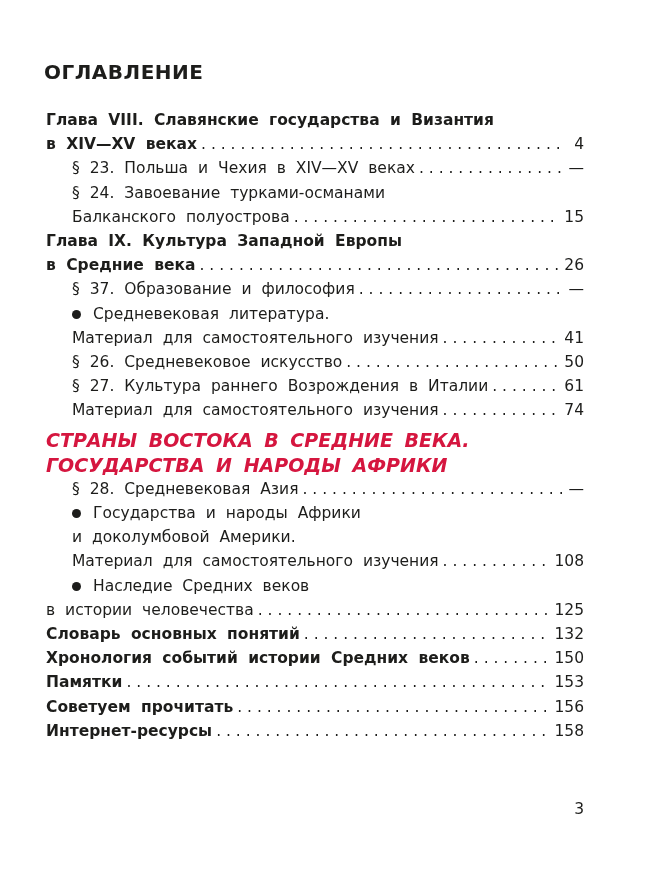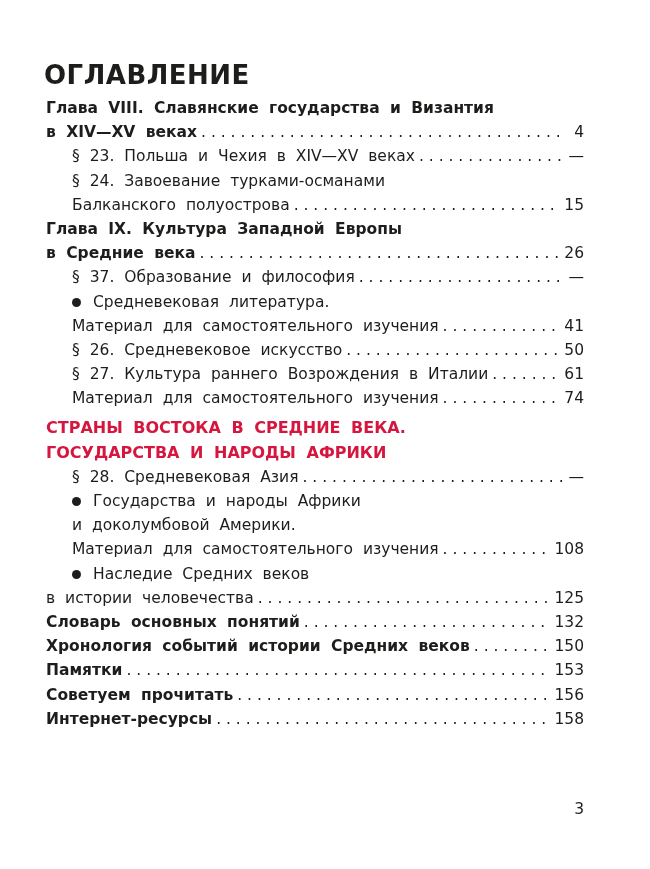--- a/index.html
+++ b/index.html
@@ -1,25 +1,25 @@
 <!DOCTYPE html>
 <html><head>
 <meta charset="utf-8">
 <style>
   html, body { margin:0; padding:0; background:#ffffff; }
   body { width:650px; height:869px; position:relative; overflow:hidden;
          font-family:"DejaVu Sans", sans-serif; color:#1d1d1b; }
-  .title { position:absolute; left:44px; top:60px; font-size:26px; font-weight:bold;
+  .title { position:absolute; left:44px; top:60px; font-size:20px; font-weight:bold;
            letter-spacing:0.5px; color:#1d1d1b; }
-  .toc { position:absolute; left:46px; width:538px; top:96px; }
+  .toc { position:absolute; left:46px; width:538px; top:108px; }
   .row { height:24.2px; line-height:24.2px; font-size:15.5px; display:flex; align-items:baseline;
          word-spacing:5px; white-space:nowrap; }
   .row.ind { padding-left:26px; }
   .row.b { font-weight:bold; }
-  .row.red { color:#d5163f; font-weight:bold; text-transform:uppercase; font-size:16px; }
+  .row.red { color:#d5163f; font-weight:bold; text-transform:uppercase; font-size:19px;font-style:italic; }
   .txt { flex:0 0 auto; overflow:hidden; }
   .dots { flex:1 1 auto; overflow:hidden; margin:0 6px 0 4px; color:#1d1d1b; font-weight:normal;
           letter-spacing:3.2px; word-spacing:0; }
   .dots::before { content:". . . . . . . . . . . . . . . . . . . . . . . . . . . . . . . . . . . . . . . . . . . . . . . . . . . . . . . . . . . . . . . . ."; letter-spacing:0; }
   .pg { flex:0 0 auto; text-align:right; min-width:14px; font-weight:normal; color:#1d1d1b; }
   .bullet { display:inline-block; width:9px; height:9px; border-radius:50%; background:#1d1d1b;
             margin-right:12px; vertical-align:1px; }
   .gap { height:6px; }
   .pagenum { position:absolute; right:66px; top:800px; font-size:15.5px; }
 </style>

